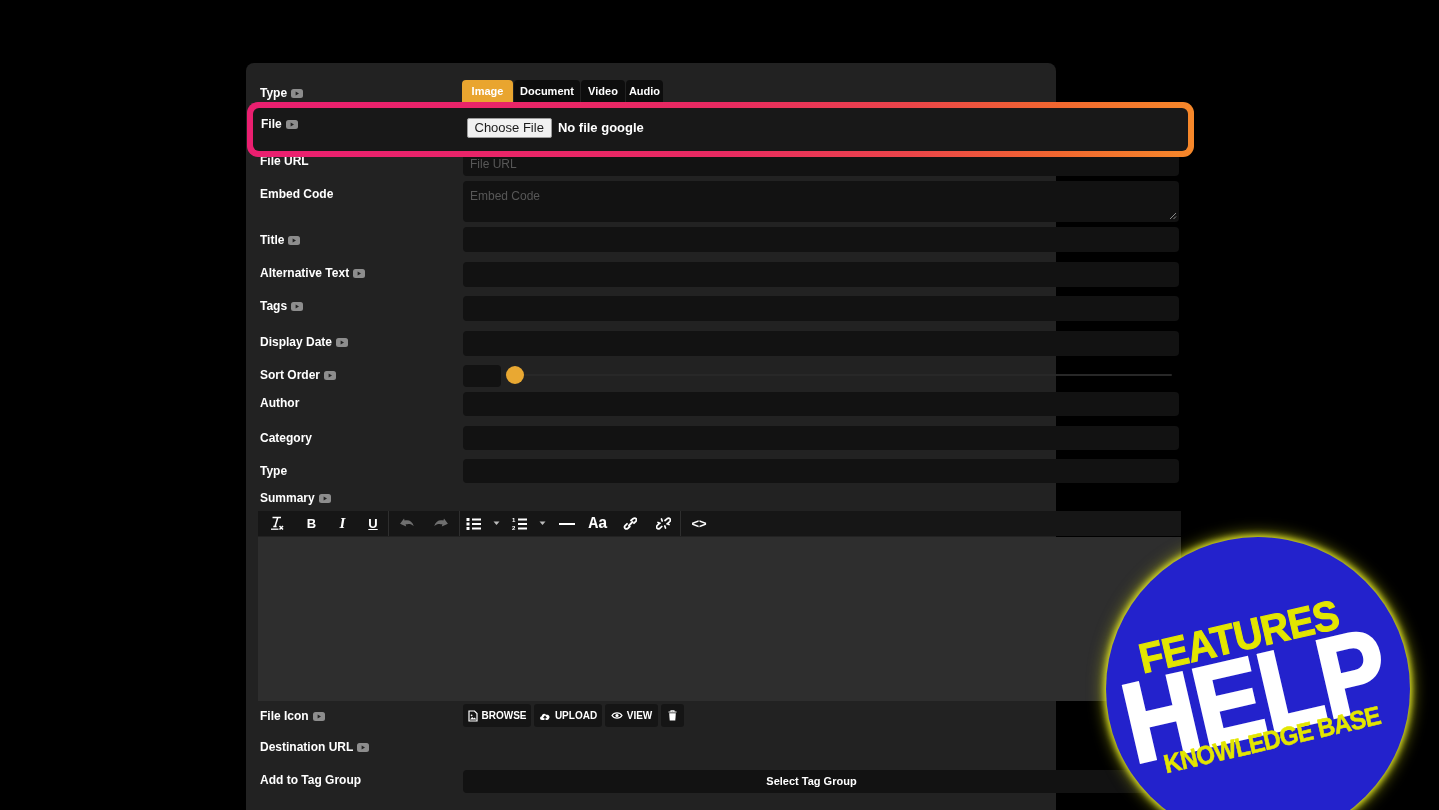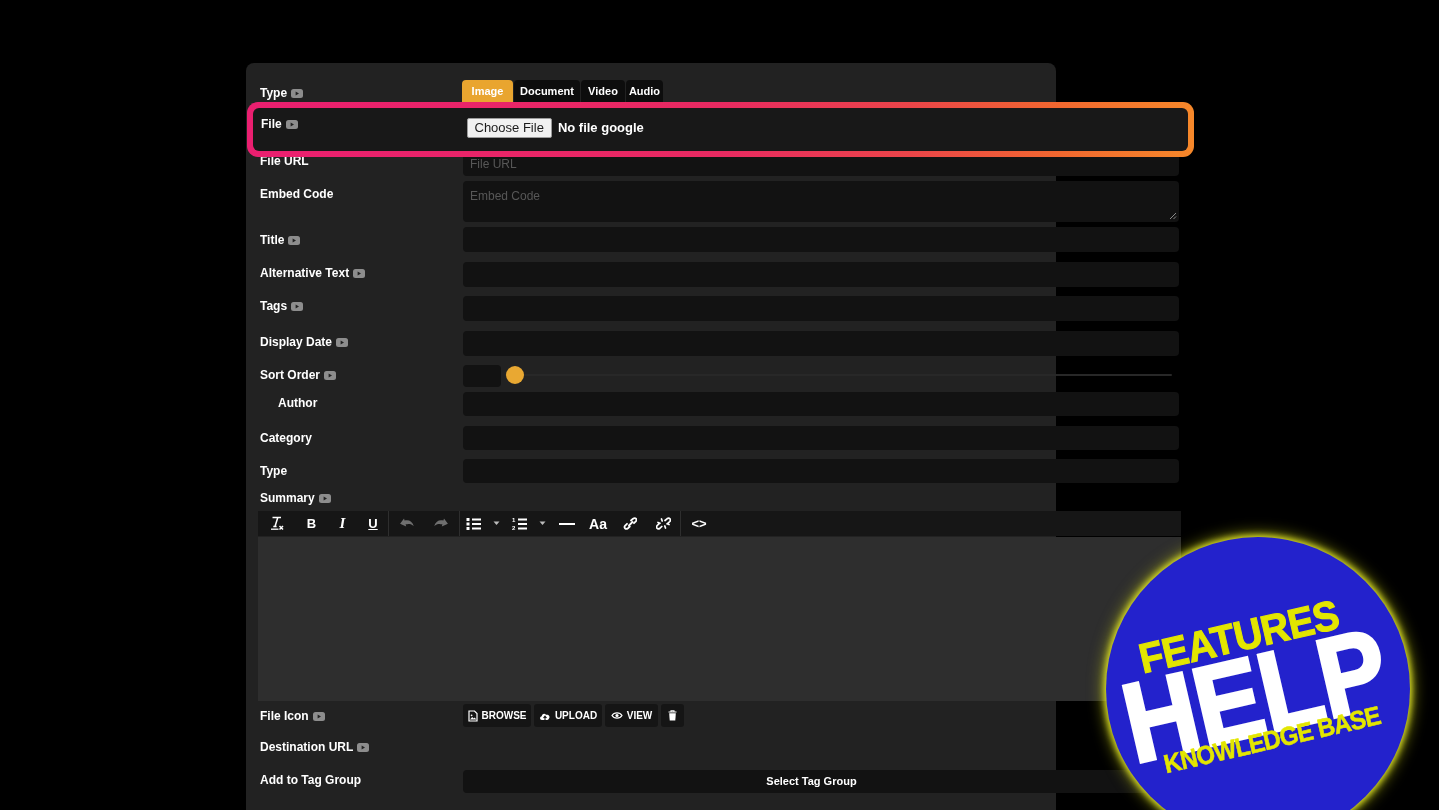--- a/index.html
+++ b/index.html
@@ -96,21 +96,21 @@
   <div class="inp" style="top:268px;height:25px;"></div>
 
   <div class="lbl" style="top:304px;">Sort Order<svg class="vicon" width="12" height="9">
         <rect width="12" height="9" rx="2.5" fill="#8d8d8d"></rect>
         <path d="M4.6 2.5 L8 4.5 L4.6 6.5 Z" fill="#222"></path>
       </svg></div>
   <div class="inp" style="top:301.5px;height:22px;width:38px;"></div>
   <div style="position:absolute;left:259px;top:310.5px;width:667px;height:2.5px;background:#282828;border-radius:2px;"></div>
   <div style="position:absolute;left:260px;top:303px;width:18px;height:18px;border-radius:50%;background:#e9a832;"></div>
 
-  <div class="lbl" style="top:332px;margin-left:18px;">Author</div>
+  <div class="lbl" style="top:332px;">Author</div>
   <div class="inp" style="top:329px;height:24px;"></div>
 
   <div class="lbl" style="top:366.5px;">Category</div>
   <div class="inp" style="top:362.5px;height:24px;"></div>
 
   <div class="lbl" style="top:399.5px;">Type</div>
   <div class="inp" style="top:396px;height:24px;"></div>
 
   <div class="lbl" style="top:427px;">Summary<svg class="vicon" width="12" height="9">
         <rect width="12" height="9" rx="2.5" fill="#8d8d8d"></rect>
@@ -163,21 +163,21 @@
     <div class="ti" style="width:20px;">
         <svg width="7" height="5">
           <path d="M0.5 0.5 L3.5 4 L6.5 0.5" fill="#bbb"></path>
         </svg>
       </div>
     <div class="ti" style="width:30px;">
         <svg width="16" height="2">
           <rect width="16" height="2" fill="#fff"></rect>
         </svg>
       </div>
-    <div class="ti" style="width:32px;font-size:14px;">Aa</div>
+    <div class="ti" style="width:32px;font-size:16px;font-family:Liberation Mono, monospace;">Aa</div>
     <div class="ti" style="width:32px;">
         <svg width="14" height="13" viewBox="0 0 14 13">
           <g stroke="#fff" stroke-width="1.8" fill="none" stroke-linecap="round">
             <path d="M6 8.5 L9.5 5 M8 3.5 L10 1.8 C12.5 0 14.5 2.5 12.8 4.5 L11 6.2 M6.8 9.5 L5 11.2 C2.5 13 0.5 10.5 2.2 8.5 L4 6.8"></path>
           </g>
         </svg>
       </div>
     <div class="ti" style="width:34px;">
         <svg width="15" height="13" viewBox="0 0 15 13">
           <g stroke="#fff" stroke-width="1.7" fill="none" stroke-linecap="round">

